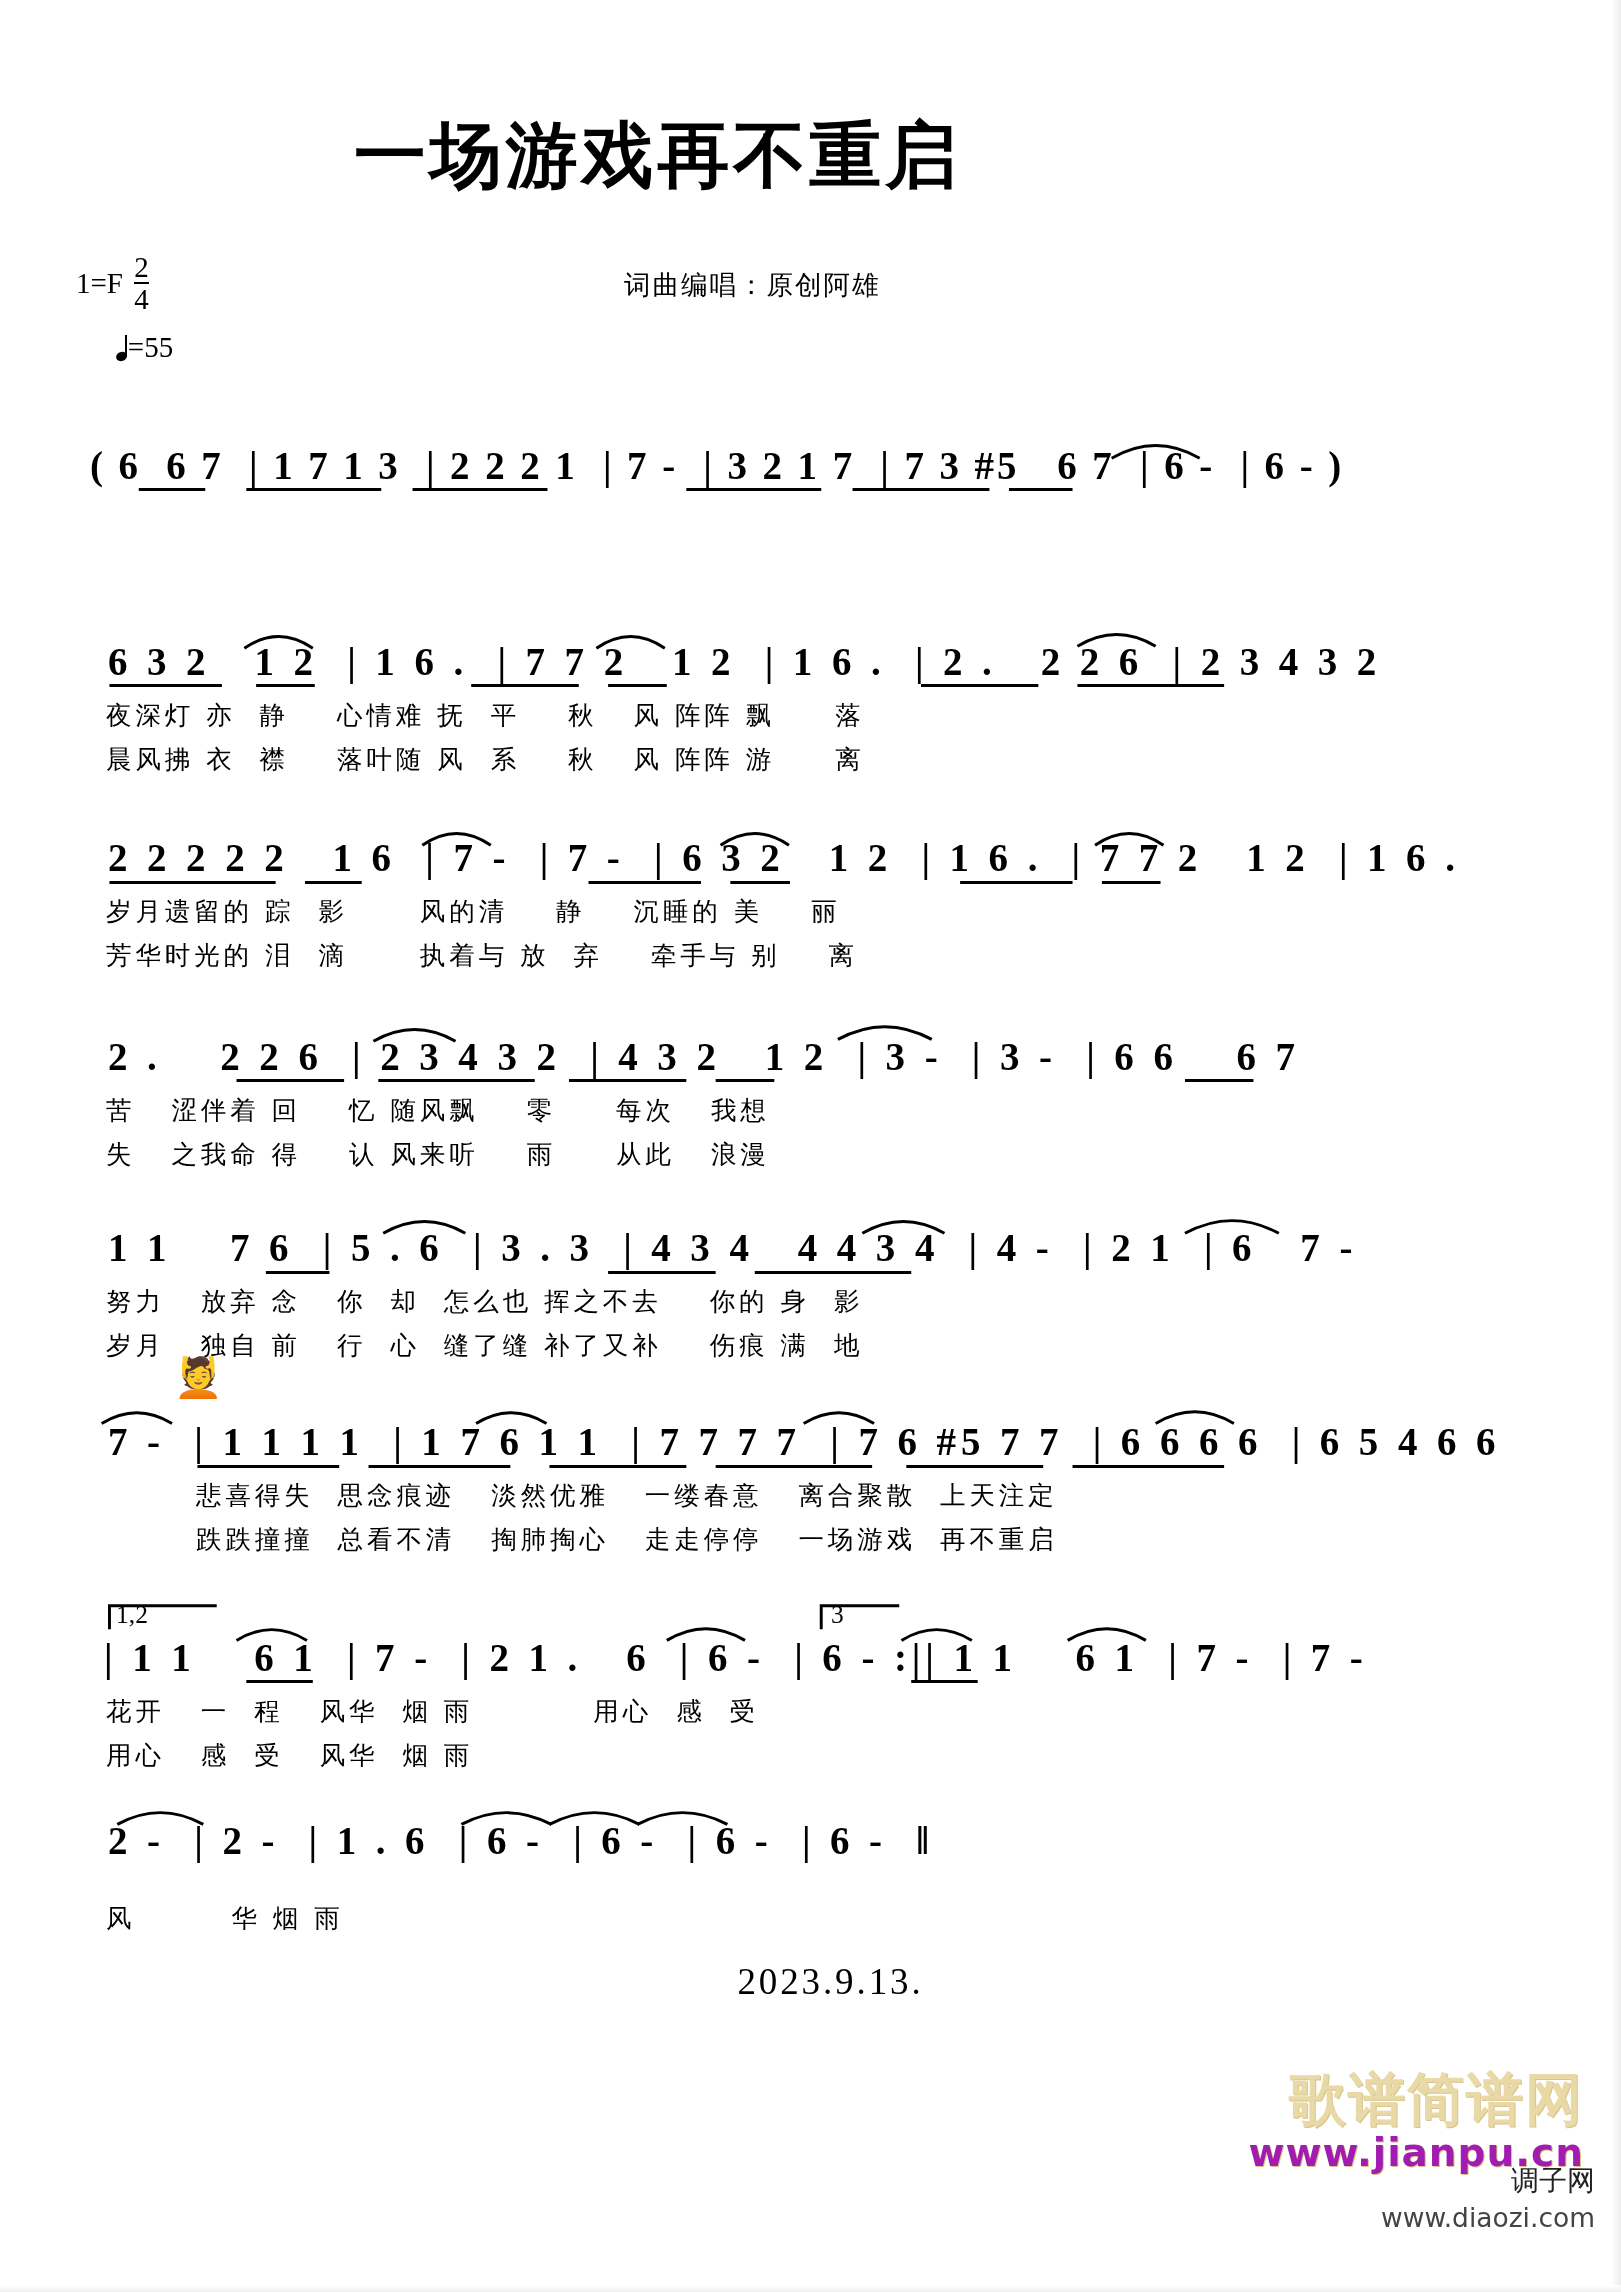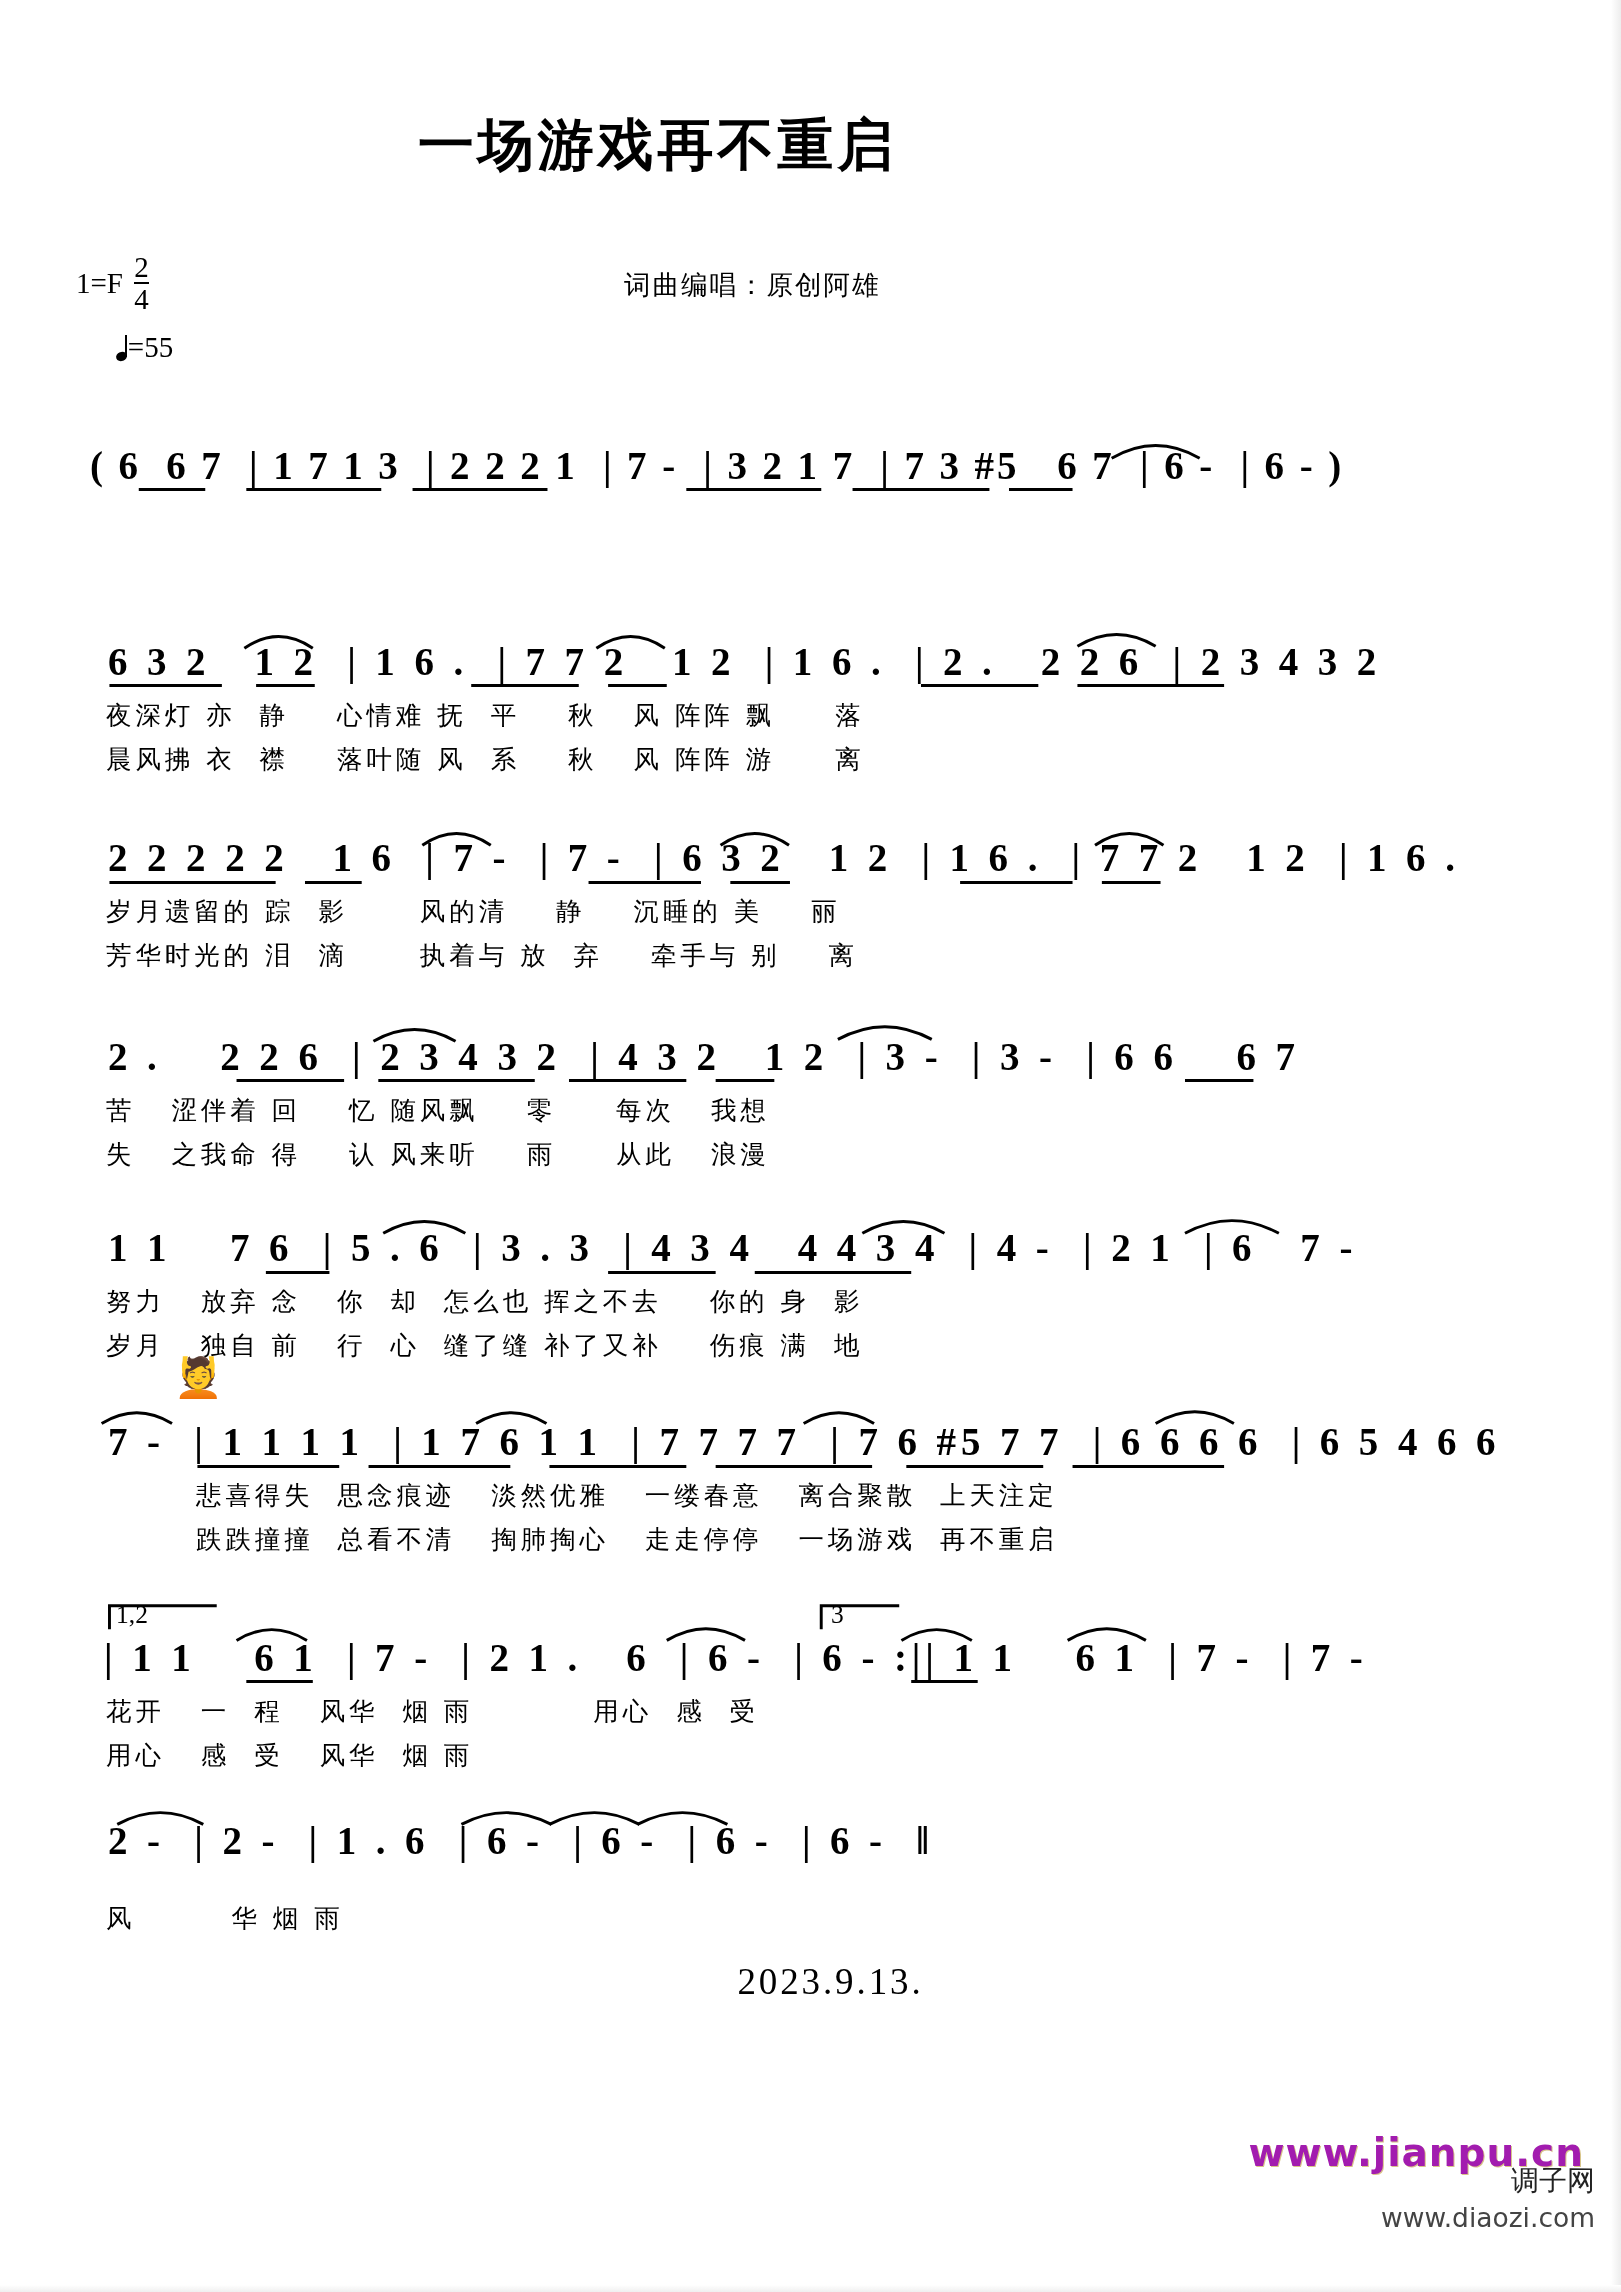--- a/index.html
+++ b/index.html
@@ -15,21 +15,21 @@
     position:absolute;
     left:0;top:0;width:1621px;height:2293px;
   }
   
   .title{
     position:absolute;
     top:108px;left:0;width:1315px;
     text-align:center;
     font-family:"DejaVu Sans", sans-serif;
     font-weight:bold;
-    font-size:56px;
+    font-size:72px;
     letter-spacing:3.9px;
   }
   .keyblock{
     position:absolute;
     left:76px;top:253px;
     font-family:"Liberation Serif", serif;
     font-size:29px;
   }
   .keyblock .key{
     display:inline-block;
@@ -273,20 +273,21 @@
   <svg style="position:absolute;left:0;top:1797px;width:1621px;height:88px" viewBox="0 0 1654 90" width="1621" height="88">
     <path d="M118 28 q44 -24 88 0" stroke="#000" stroke-width="3" fill="none"></path>
     <path d="M470 28 q46 -24 92 0" stroke="#000" stroke-width="3" fill="none"></path>
     <path d="M560 28 q46 -24 92 0" stroke="#000" stroke-width="3" fill="none"></path>
     <path d="M650 28 q46 -24 92 0" stroke="#000" stroke-width="3" fill="none"></path>
   </svg>
 
   <div class="date" style="top:1960px;">2023.9.13.</div>
 
   <div class="wm">
+    <div class="cn">歌谱简谱网</div>
     <div class="en">www.jianpu.cn</div>
   </div>
 
   <div class="site">
     <div class="b">调子网</div>
     <div>www.diaozi.com</div>
   </div>
 
   <div class="page-edge"></div>
   <div class="bottom-edge"></div>

